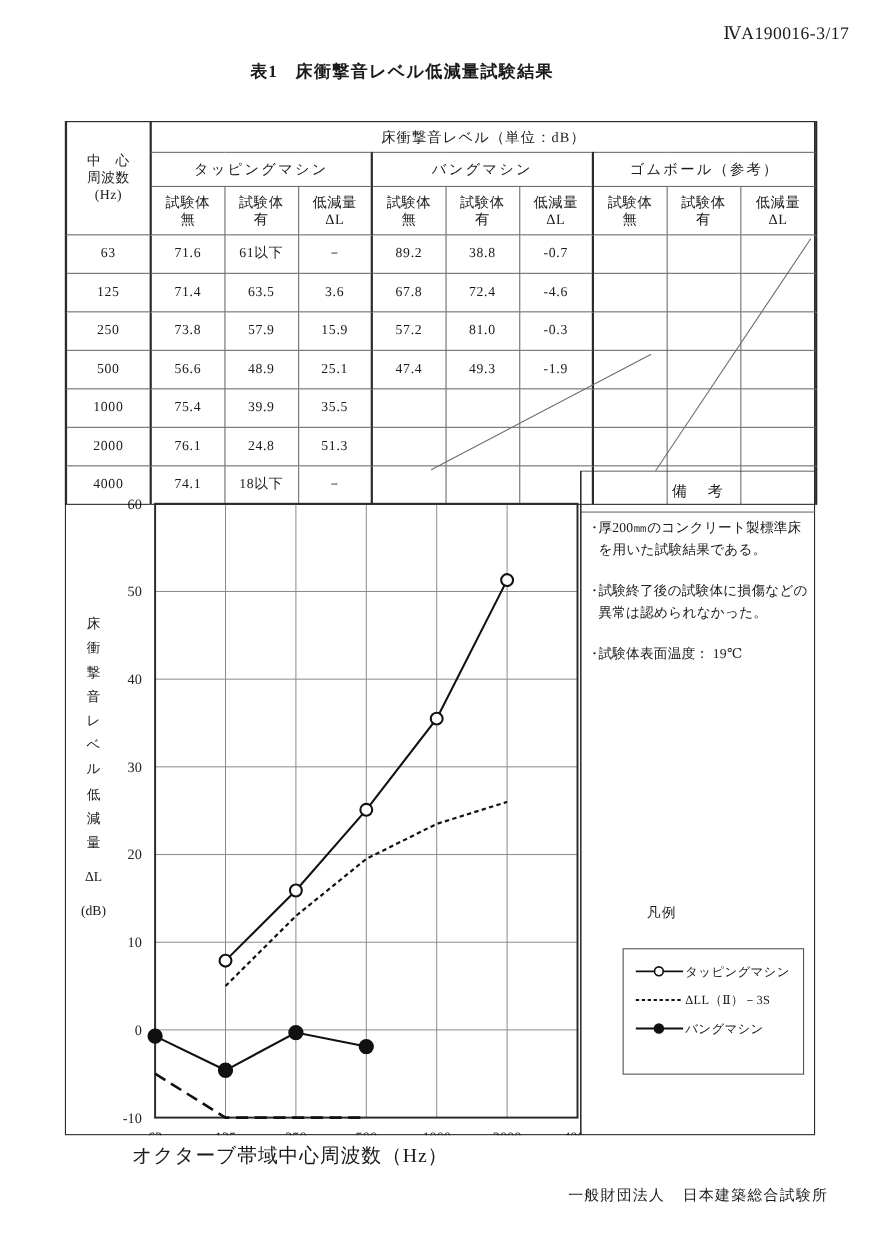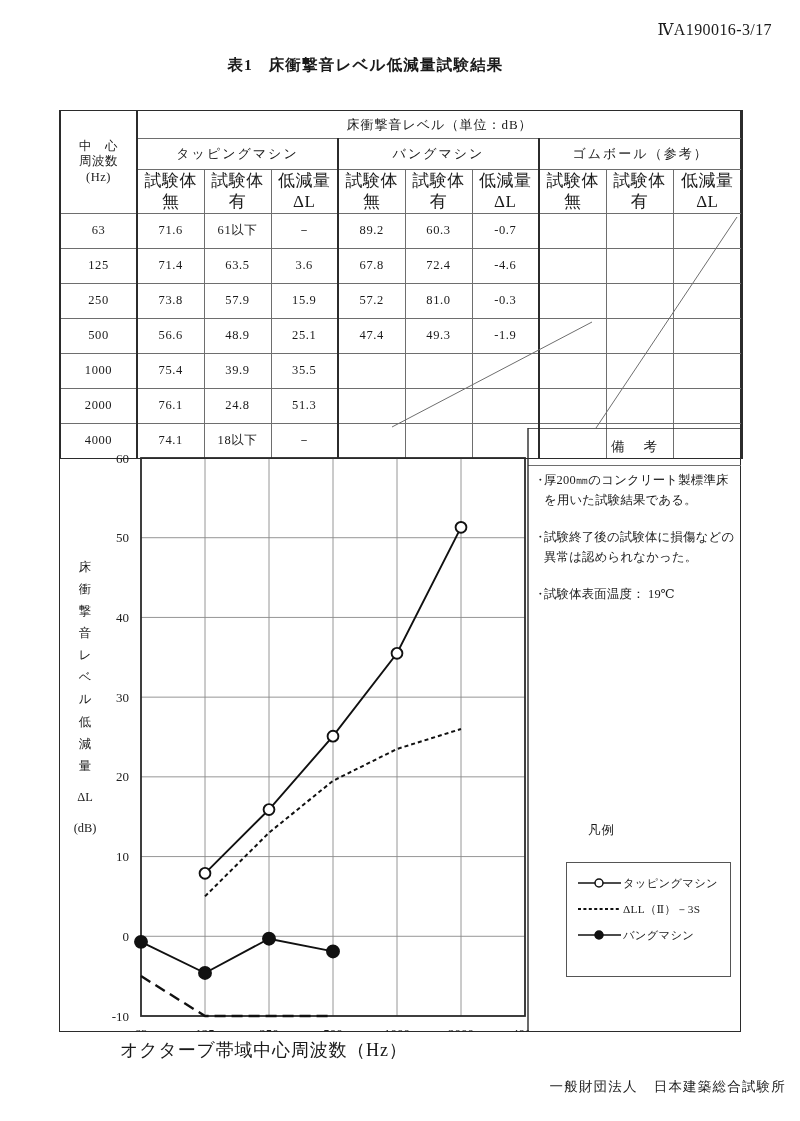--- a/index.html
+++ b/index.html
@@ -40,21 +40,21 @@
     font-size:12.5px;
   }
   table.tbl td,table.tbl th{
     border:1px solid #6e6e6e;
     padding:0;margin:0;font-weight:normal;
     text-align:center;vertical-align:middle;
     line-height:1.22;
   }
   .grp{font-size:13px;letter-spacing:2px;}
   .unit-row{font-size:13px;letter-spacing:1px;}
-  .sub{font-size:17px;letter-spacing:.5px;line-height:1.25;}
+  .sub{font-size:13px;letter-spacing:.5px;line-height:1.25;}
   .num{font-size:12.5px;letter-spacing:.6px;font-family:"Liberation Serif",serif;}
 
   
   .bd-l-thick{border-left:2.2px solid #2b2b2b !important;}
   .bd-r-thick{border-right:2.2px solid #2b2b2b !important;}
   .bd-t-thick{border-top:1.6px solid #2b2b2b !important;}
   .bd-b-thick{border-bottom:1.6px solid #2b2b2b !important;}
   .row-h{height:35px;}
 
   .freq-cell{letter-spacing:.6px;}
@@ -105,21 +105,21 @@
   }
   .y-axis-label .gap{display:block;height:9px;}
   .x-axis-label{
     position:absolute;left:120px;top:1038px;width:420px;
     text-align:left;font-size:18px;letter-spacing:.8px;
   }
 
   
   .footer{
     position:absolute;left:0;top:1078px;width:800px;
-    text-align:right;padding-right:14px;
+    text-align:right;padding-right:47px;
     font-size:13.5px;letter-spacing:1.2px;box-sizing:border-box;
   }
   .footer .sp{display:inline-block;width:16px;}
 </style>
 </head>
 <body>
 
 <div class="doc">
 
   <div class="doc-id">ⅣA190016-3/17</div>
@@ -195,21 +195,21 @@
           <div>ΔL</div>
         </td>
       </tr>
 
       <tr class="row-h">
         <td class="num freq-cell bd-l-thick bd-t-thick">63</td>
         <td class="num bd-l-thick bd-t-thick">71.6</td>
         <td class="num bd-t-thick">61以下</td>
         <td class="num bd-t-thick">－</td>
         <td class="num bd-l-thick bd-t-thick">89.2</td>
-        <td class="num bd-t-thick">60.3</td>
+        <td class="num bd-t-thick">38.8</td>
         <td class="num bd-t-thick">-0.7</td>
         <td class="num bd-l-thick bd-t-thick"></td>
         <td class="num bd-t-thick"></td>
         <td class="num bd-r-thick bd-t-thick"></td>
       </tr>
       <tr class="row-h">
         <td class="num freq-cell bd-l-thick">125</td>
         <td class="num bd-l-thick">71.4</td>
         <td class="num">63.5</td>
         <td class="num">3.6</td>

